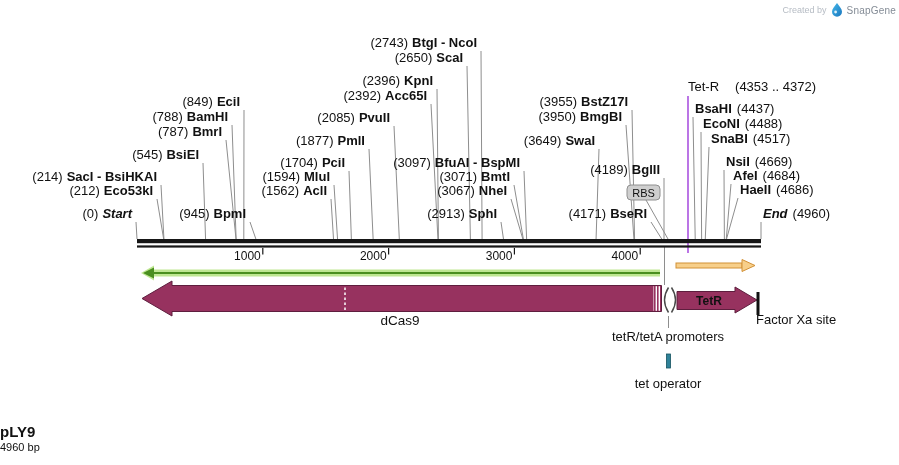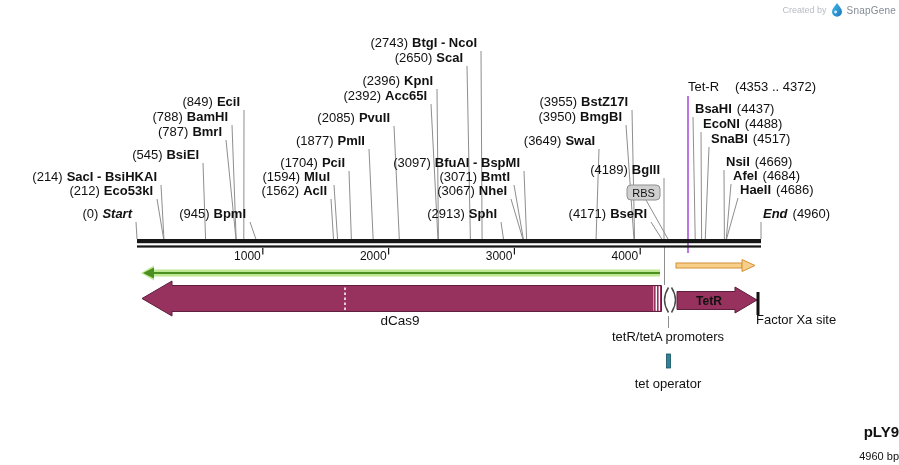--- a/index.html
+++ b/index.html
@@ -9,23 +9,23 @@
   }
   #map-svg{position:absolute;left:0;top:0;}
   #map-svg text{font-family:"Liberation Sans", sans-serif;fill:#111;}
   .branding{
     position:absolute;top:3px;right:3px;display:flex;align-items:center;gap:5px;
     -webkit-user-select:none;user-select:none;
   }
   .created-by{font-size:9px;color:#b6bcc4;}
   .app-name{font-size:10px;color:#848c96;letter-spacing:.2px;}
   .brand-icon{display:inline-block;line-height:0;}
-  .title-block{position:absolute;left:0;top:423px;width:100%;text-align:right;}
+  .title-block{position:absolute;left:0;top:423px;width:100%;text-align:left;}
   .plasmid-name{font-size:15px;font-weight:700;}
-  .plasmid-size{font-size:11px;margin-top:10px;}
+  .plasmid-size{font-size:11px;margin-top:1px;}
 </style>
 </head>
 <body>
 
 <div id="canvas">
 
   <div class="branding">
     <span class="created-by">Created by</span>
     <span class="brand-icon">
       <svg width="10" height="14" viewBox="0 0 10 14">

